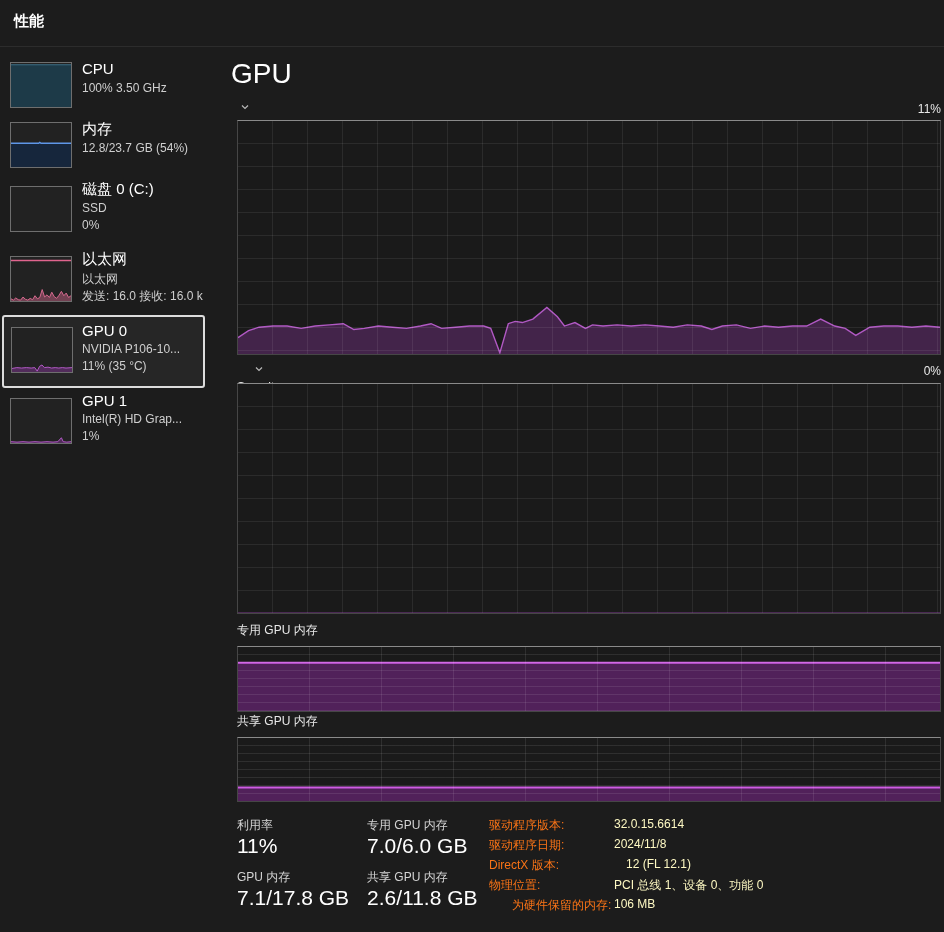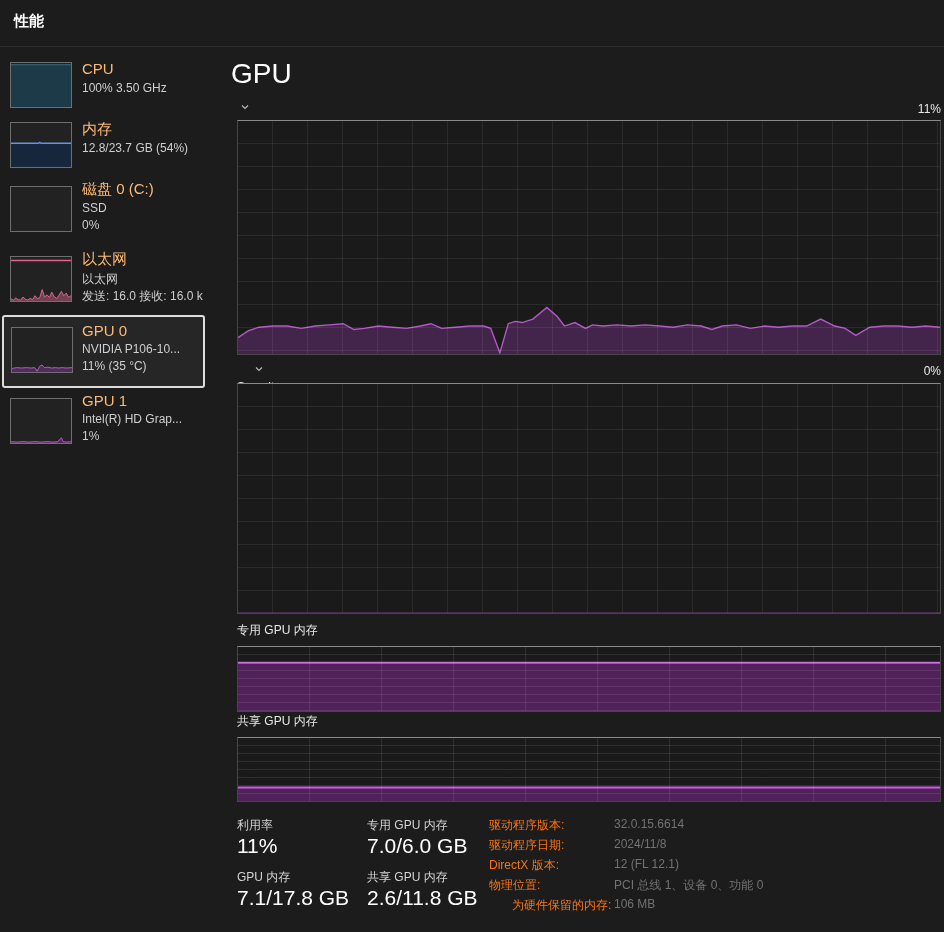--- a/index.html
+++ b/index.html
@@ -4,21 +4,21 @@
 <style>
   * { margin:0; padding:0; box-sizing:border-box; }
   html,body { width:944px; height:932px; background:#1c1c1c; overflow:hidden;
     font-family:"Liberation Sans", sans-serif; }
   #app { position:relative; width:944px; height:828px; background:#1c1c1c; color:#fff; }
 
   .hdr-title { position:absolute; left:14px; top:12px; font-size:15px; font-weight:700; color:#ffffff; }
   .hdr-divider { position:absolute; left:0; top:46px; width:944px; height:1px; background:#2c2c2c; }
 
   
-  .side-item-title { position:absolute; font-size:15px; color:#fdba74; white-space:nowrap; }
+  .side-item-title { position:absolute; font-size:15px; color:#ffffff; white-space:nowrap; }
   .side-item-sub { position:absolute; font-size:12px; color:#cfcfcf; white-space:nowrap; overflow:hidden; max-width:146px; }
   .thumb { position:absolute; width:62px; height:46px; background:#222222; border:1px solid #6e6e6e; overflow:hidden; }
   .thumb svg { position:absolute; inset:0; width:100%; height:100%; }
   .sel-row { position:absolute; left:2px; top:315px; width:203px; height:73px;
     background:#262626; border:2px solid #dcdcdc; border-radius:3px; }
 
   
   .gpu-heading { position:absolute; left:231px; top:58px; font-size:28px; font-weight:400; color:#ffffff; }
   .sect-row { position:absolute; left:237px; width:704px; height:16px; font-size:12px; color:#e8e8e8; }
   .sect-left { position:absolute; left:0; top:0; display:flex; align-items:center; gap:6px; cursor:default;flex-direction:column; }
@@ -39,21 +39,21 @@
 
   #chart-3d { top:120px; height:235px; }
   #chart-security { top:383px; height:231px; }
   #chart-dedicated { top:646px; height:66px; }
   #chart-shared { top:737px; height:65px; }
 
   
   .stat-label { position:absolute; font-size:12px; color:#d4d4d4; white-space:nowrap; }
   .stat-value { position:absolute; font-size:21px; font-weight:400; color:#ffffff; white-space:nowrap; }
   .detail-label { position:absolute; left:489px; width:122px; font-size:12px; color:#f97316; white-space:nowrap; }
-  .detail-value { position:absolute; left:614px; font-size:12px; color:#737373; white-space:nowrap; }
+  .detail-value { position:absolute; left:614px; font-size:12px; color:#fef9c3; white-space:nowrap; }
 </style>
 </head>
 <body>
 
 <div id="app">
 
   <div class="hdr-title">性能</div>
   <div class="hdr-divider"></div>
 
   <div class="sel-row"></div>
@@ -192,21 +192,21 @@
   <div class="stat-label" style="left:367px; top:869px;">共享 GPU 内存</div>
   <div class="stat-value" style="left:367px; top:886px;">2.6/11.8 GB</div>
 
   <div class="detail-label" style="top:817px;">驱动程序版本:</div>
   <div class="detail-value" style="top:817px;">32.0.15.6614</div>
 
   <div class="detail-label" style="top:837px;">驱动程序日期:</div>
   <div class="detail-value" style="top:837px;">2024/11/8</div>
 
   <div class="detail-label" style="top:857px;">DirectX 版本:</div>
-  <div class="detail-value" style="top:857px;">12 (FL 12.1)</div>
+  <div class="detail-value" style="top:857px;margin-left:12px;">12 (FL 12.1)</div>
 
   <div class="detail-label" style="top:877px;">物理位置:</div>
   <div class="detail-value" style="top:877px;">PCI 总线 1、设备 0、功能 0</div>
 
   <div class="detail-label" style="top:897px;margin-left:23px;">为硬件保留的内存:</div>
   <div class="detail-value" style="top:897px;">106 MB</div>
 
 </div>
 
 </body></html>

